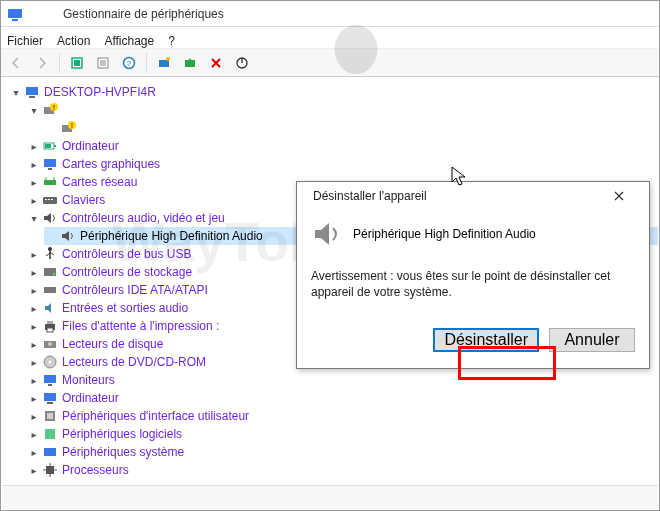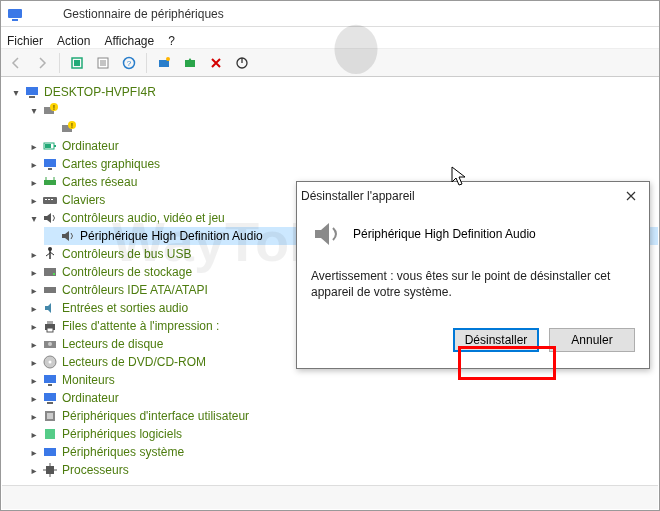--- a/index.html
+++ b/index.html
@@ -77,21 +77,21 @@
   .node .twisty {
     width: 12px; height: 12px; margin-right: 2px;
     display: inline-flex; align-items: center; justify-content: center;
     color: #555; font-size: 10px;
     cursor: default;
   }
   .node .nicon {
     width: 16px; height: 16px; margin-right: 4px;
     display: inline-flex; align-items: center; justify-content: center;
   }
-  .node .label { color: #4d7c0f; }
+  .node .label { color: #6d28d9; }
   .node.selected {
     background: #cce8ff;
   }
   .node.selected .label { color: #000; }
   .watermark {
     position: absolute;
     top: 130px; left: 110px;
     font-size: 56px; font-weight: 700;
     color: rgba(0,0,0,.06);
     pointer-events: none;
@@ -122,21 +122,21 @@
     position: absolute;
     top: 180px; left: 295px;
     width: 354px;
     background: #fff;
     border: 1px solid #777;
     box-shadow: 1px 2px 6px rgba(0,0,0,.25);
   }
   .dlg-title {
     height: 28px;
     display: flex; align-items: center; justify-content: space-between;
-    padding: 0 4px;
+    padding: 0 16px;
     font-size: 12px;
     color: #222;
   }
   .dlg-close {
     width: 28px; height: 20px;
     display: inline-flex; align-items: center; justify-content: center;
     font-size: 14px; color: #333;
   }
   .dlg-body {
     padding: 8px 14px 12px 14px;
@@ -155,21 +155,21 @@
     margin-bottom: 28px;
   }
   .dlg-buttons {
     display: flex; justify-content: flex-end; gap: 10px;
     padding-bottom: 4px;
   }
   .winbtn {
     min-width: 86px; height: 24px;
     background: #e1e1e1;
     border: 1px solid #adadad;
-    font-family: inherit; font-size: 12px;
+    font-family: inherit; font-size: 16px;
     padding: 0 10px;
     cursor: default;
   }
   .winbtn.default {
     border: 1px solid #0078d7;
     box-shadow: inset 0 0 0 1px #0078d7;
   }
   .highlight-box {
     position: absolute;
     border: 3px solid #ff0000;

